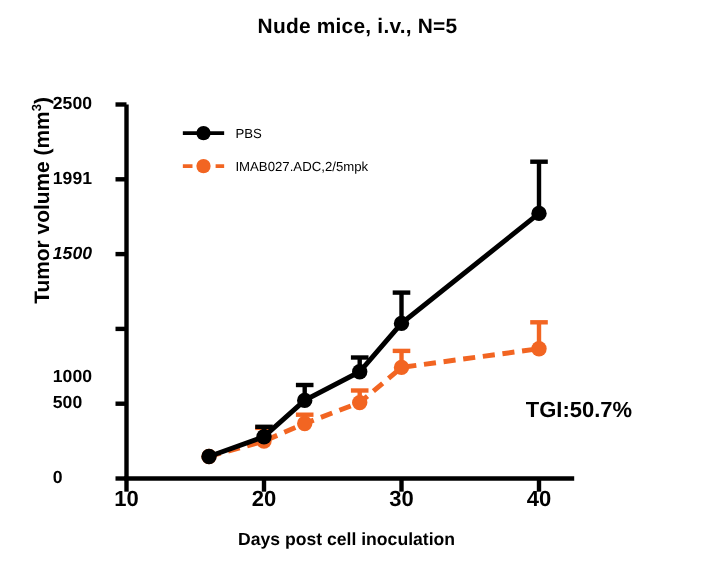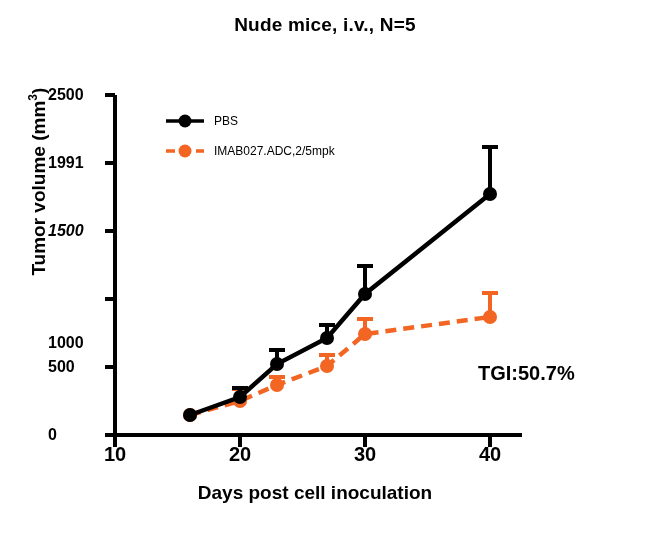--- a/index.html
+++ b/index.html
@@ -45,21 +45,21 @@
     transform-origin: center center;
     white-space: nowrap;
   }
   .ylabel sup { font-size: 12px; vertical-align: super; }
   .xlabel {
     position: absolute;
     left: 90px;
     top: 482px;
     width: 450px;
     text-align: center;
-    font-size: 19px;
+    font-size: 16px;
     font-weight: bold;
     white-space: nowrap;
   }
   .ytick-label {
     position: absolute;
     font-size: 16px;
     font-weight: bold;
     width: 60px;
   }
   .xtick-label {

